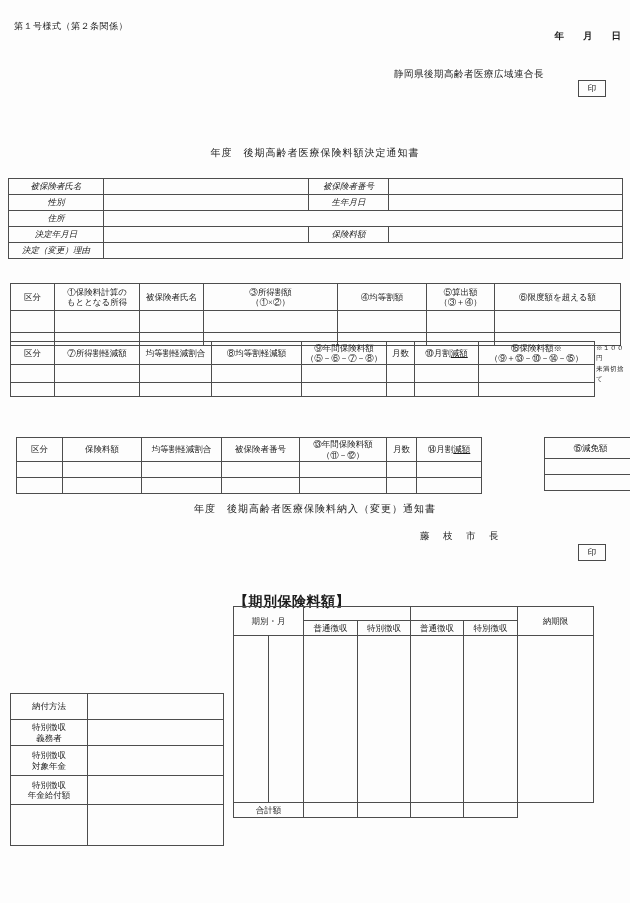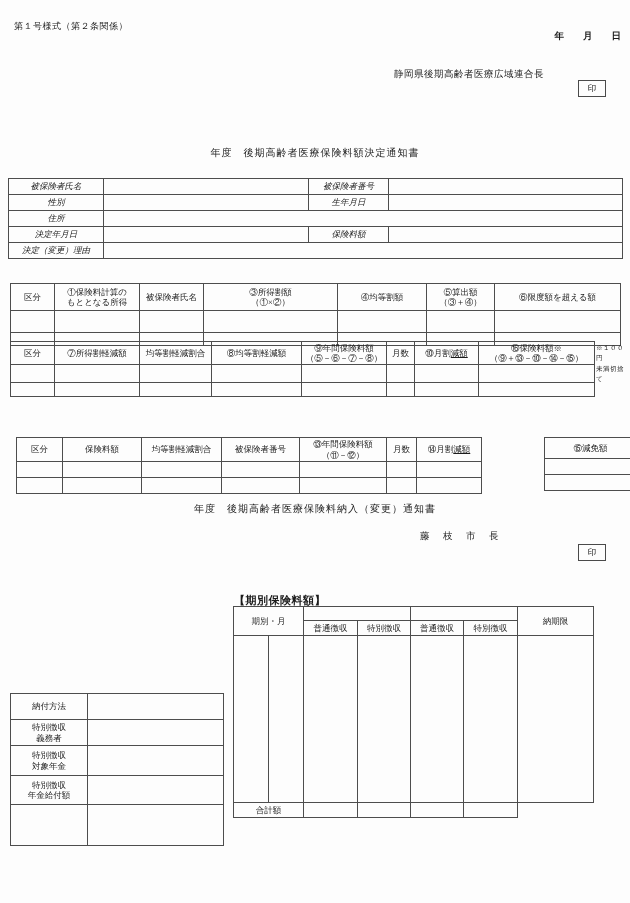--- a/index.html
+++ b/index.html
@@ -19,21 +19,21 @@
   .seal-box{
     width:26px;height:15px;border:1px solid #4a4a4a;
     font-size:8.5px;line-height:15px;text-align:center;background:#fdfdfd;
   }
   .seal1{left:578px;top:80px;}
   .seal2{left:578px;top:544px;}
   .title{left:0;width:630px;text-align:center;font-size:10px;letter-spacing:1px;}
   .title1{top:146px;}
   .title2{top:502px;}
   .mayor{left:420px;top:530px;font-size:9.5px;letter-spacing:2px;}
-  .section-label{left:234px;top:593px;font-size:11px;font-weight:bold;letter-spacing:.5px;}
+  .section-label{left:234px;top:593px;font-size:14px;font-weight:bold;letter-spacing:.5px;}
 
   table.tbl{
     position:absolute;
     border-collapse:collapse;
     table-layout:fixed;
   }
   table.tbl td{
     border:1px solid #4d4d4d;
     padding:0 1px;
     font-size:8.5px;

